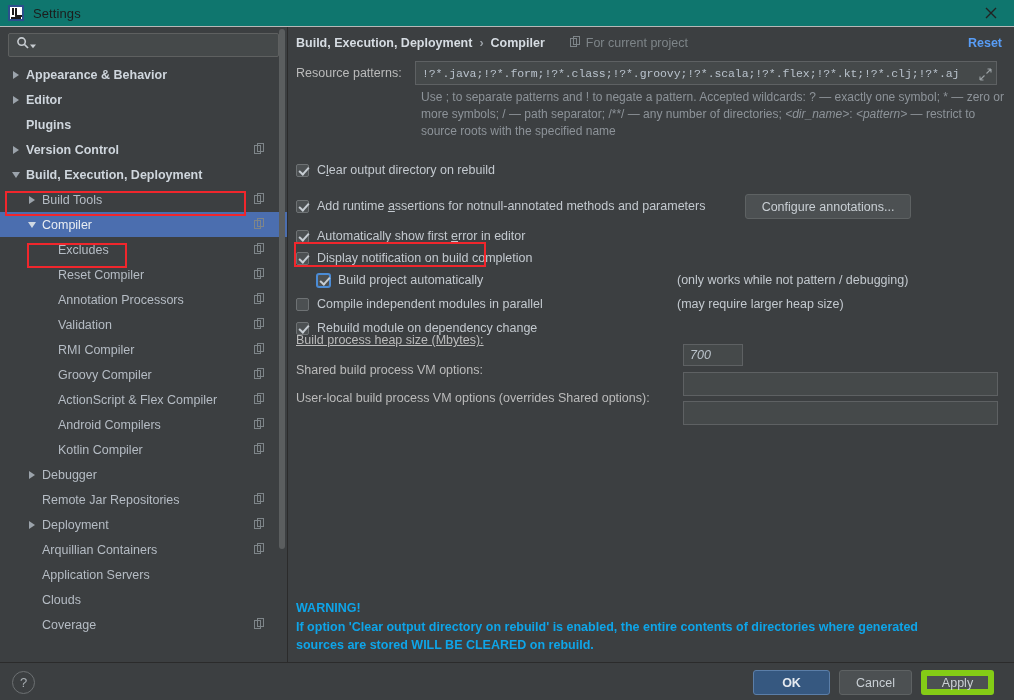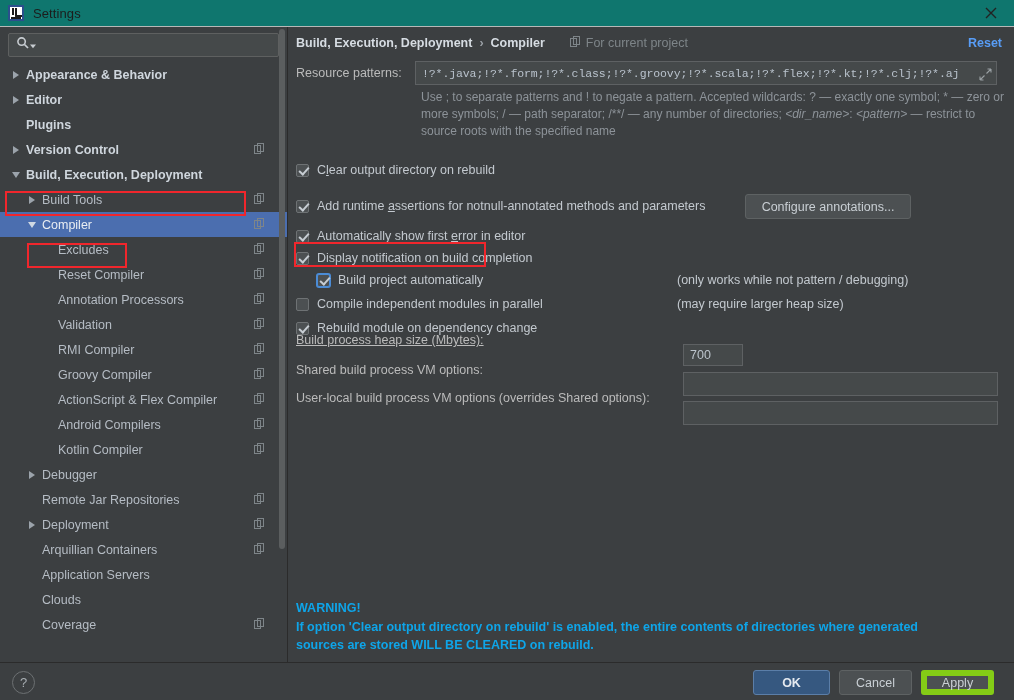--- a/index.html
+++ b/index.html
@@ -269,20 +269,21 @@
     white-space: nowrap;
   }
   .txtfield {
     position: absolute;
     background: #45494a;
     border: 1px solid #5e6163;
     display: flex; align-items: center;
     padding-left: 6px;
     font-size: 12.5px;
     color: #bcc4cc;
+    font-style: italic;
   }
 
   .warn {
     position: absolute; left: 7px; top: 572px;
     width: 700px;
     font-size: 12.5px;
     font-weight: bold;
     color: #0ea5e9;
     line-height: 18.5px;
   }

